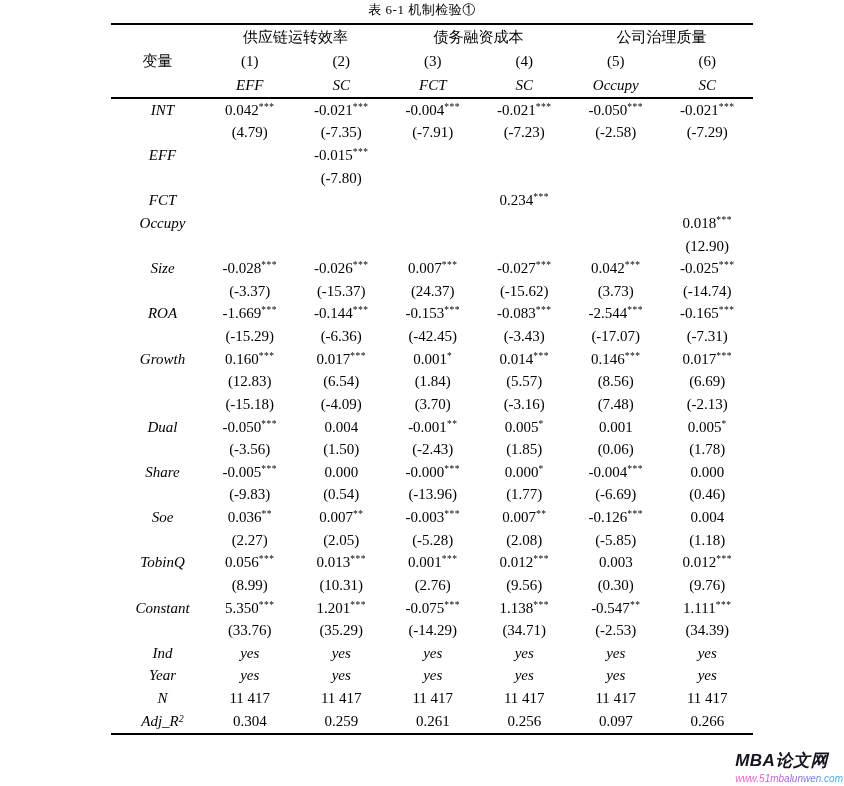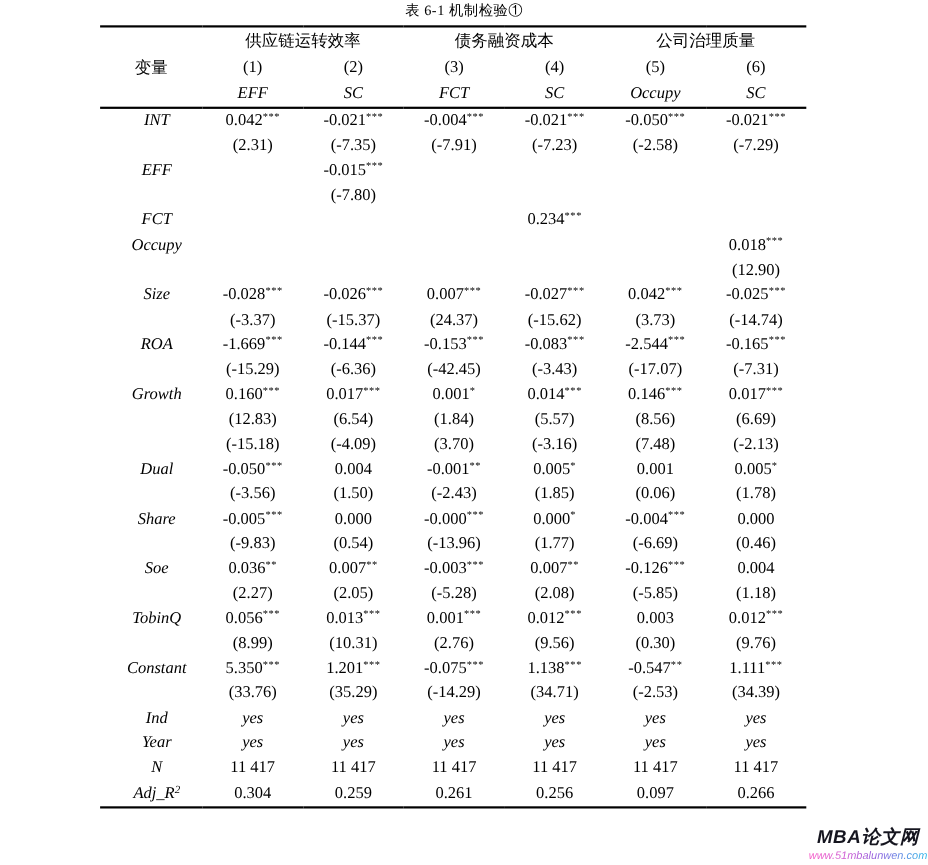--- a/index.html
+++ b/index.html
@@ -13,21 +13,21 @@
   }
   .title {
     position: absolute;
     top: 1px; left: 0; width: 844px;
     text-align: center;
     font-size: 13px;
     letter-spacing: 0.5px;
   }
   .tbl-wrap {
     position: absolute;
-    left: 91px; top: 23px;
+    left: 111px; top: 23px;
   }
   table.tbl {
     border-collapse: collapse;
     table-layout: fixed;
     width: 642px;
     border-top: 2.8px solid #000;
     border-bottom: 2.8px solid #000;
     font-size: 15px;
   }
   table.tbl td {
@@ -53,21 +53,21 @@
     letter-spacing: 0.5px;
   }
   sup.exp {
     font-size: 10px;
     line-height: 0;
     vertical-align: 4px;
   }
   .watermark {
     position: absolute;
     right: 1px; bottom: 0;
-    text-align: center;
+    text-align: left;
     font-family: "Liberation Sans", "DejaVu Sans", sans-serif;
   }
   .wm-brand {
     font-size: 17px;
     font-weight: bold;
     font-style: italic;
     color: #15151f;
     letter-spacing: 0.5px;
     line-height: 20px;
   }
@@ -133,21 +133,21 @@
           <td class="var-label">INT</td>
           <td>0.042<sup class="stars">***</sup></td>
           <td>-0.021<sup class="stars">***</sup></td>
           <td>-0.004<sup class="stars">***</sup></td>
           <td>-0.021<sup class="stars">***</sup></td>
           <td>-0.050<sup class="stars">***</sup></td>
           <td>-0.021<sup class="stars">***</sup></td>
         </tr>
         <tr>
           <td class="var-label"></td>
-          <td>(2.31)</td>
+          <td>(4.79)</td>
           <td>(-7.35)</td>
           <td>(-7.91)</td>
           <td>(-7.23)</td>
           <td>(-2.58)</td>
           <td>(-7.29)</td>
         </tr>
         <tr>
           <td class="var-label">EFF</td>
           <td></td>
           <td>-0.015<sup class="stars">***</sup></td>

